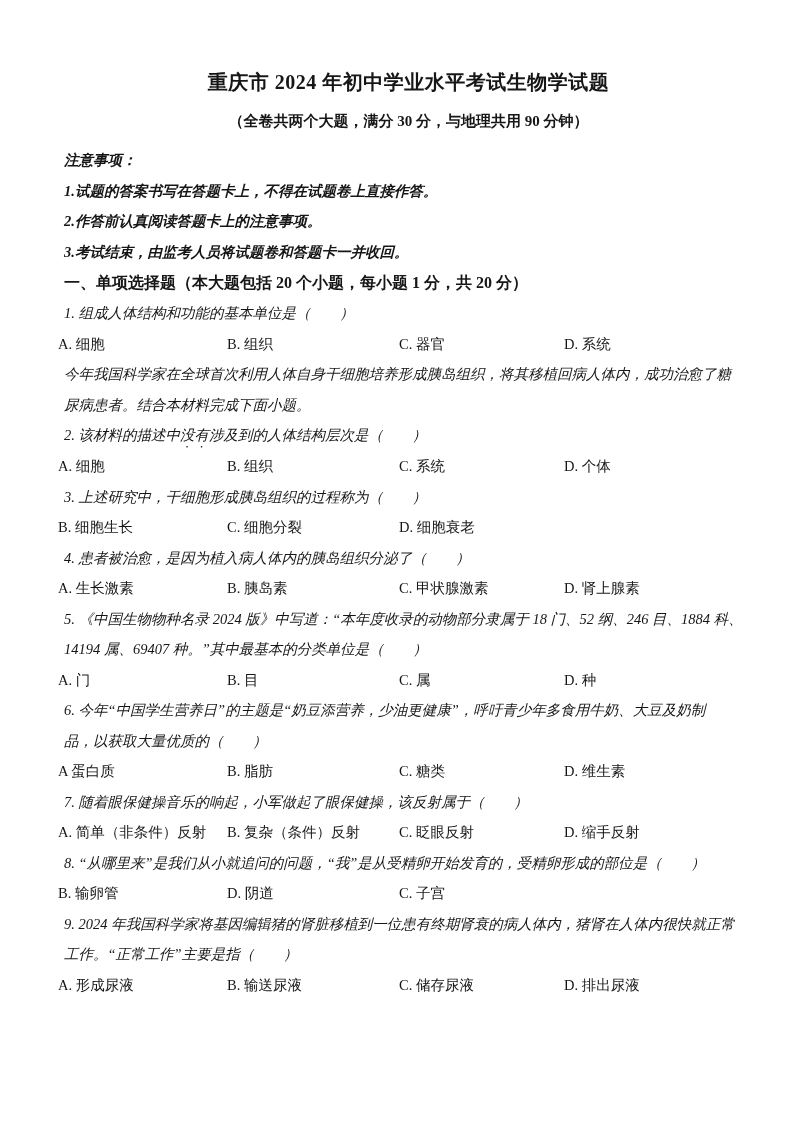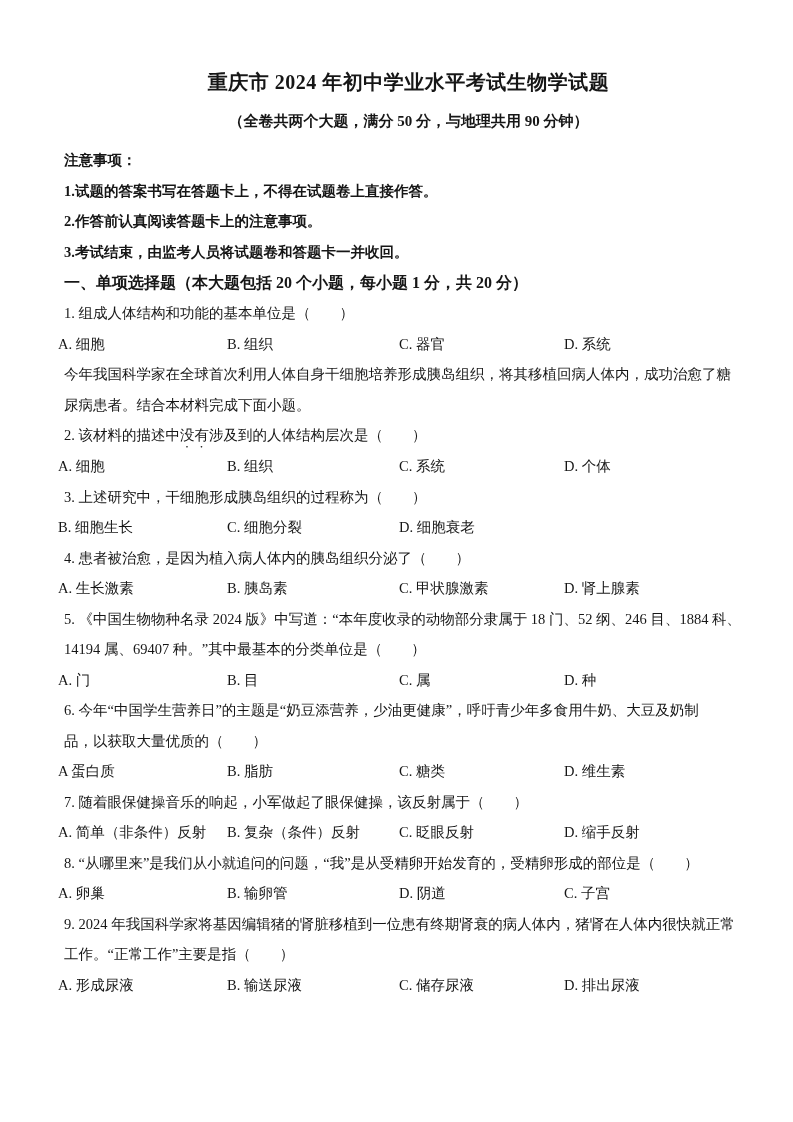--- a/index.html
+++ b/index.html
@@ -30,21 +30,21 @@
     white-space: nowrap;
   }
   .notice { margin-top: 13px; font-weight: 700; font-size: 14.5px; }
   .section-heading {
     font-weight: 700;
     font-size: 16px;
     line-height: 31px;
     white-space: nowrap;
   }
   .body-text { font-size: 14.5px; }
-  .line { line-height: 30.5px; white-space: nowrap; }
+  .line { line-height: 30.5px; white-space: nowrap; font-style: italic; }
   .opts {
     display: grid;
     grid-template-columns: 169px 172px 165px auto;
     line-height: 30.5px;
     white-space: nowrap;
     margin-left: -6px;
   }
   .opt { display: block; }
   .q7-gap { }
   .em-dots {
@@ -53,21 +53,21 @@
     text-emphasis: filled dot #161616;
     text-emphasis-position: under right;
   }
 </style>
 </head>
 <body>
 
 <div class="page">
 
   <div class="title">重庆市 2024 年初中学业水平考试生物学试题</div>
-  <div class="subtitle">（全卷共两个大题，满分 50 分，与地理共用 90 分钟）</div>
+  <div class="subtitle">（全卷共两个大题，满分 30 分，与地理共用 90 分钟）</div>
 
   <div class="notice">
     <div class="line">注意事项：</div>
     <div class="line">1.试题的答案书写在答题卡上，不得在试题卷上直接作答。</div>
     <div class="line">2.作答前认真阅读答题卡上的注意事项。</div>
     <div class="line">3.考试结束，由监考人员将试题卷和答题卡一并收回。</div>
   </div>
 
   <div class="section-heading">一、单项选择题（本大题包括 20 个小题，每小题 1 分，共 20 分）</div>
 
@@ -128,21 +128,20 @@
     <div class="line q7-gap">7. 随着眼保健操音乐的响起，小军做起了眼保健操，该反射属于（　　）</div>
     <div class="opts">
       <span class="opt">A. 简单（非条件）反射</span>
       <span class="opt">B. 复杂（条件）反射</span>
       <span class="opt">C. 眨眼反射</span>
       <span class="opt">D. 缩手反射</span>
     </div>
 
     <div class="line">8. “从哪里来”是我们从小就追问的问题，“我”是从受精卵开始发育的，受精卵形成的部位是（　　）</div>
     <div class="opts">
-      <span class="opt">A. 卵巢</span>
       <span class="opt">B. 输卵管</span>
       <span class="opt">D. 阴道</span>
       <span class="opt">C. 子宫</span>
     </div>
 
     <div class="line">9. 2024 年我国科学家将基因编辑猪的肾脏移植到一位患有终期肾衰的病人体内，猪肾在人体内很快就正常</div>
     <div class="line">工作。“正常工作”主要是指（　　）</div>
     <div class="opts">
       <span class="opt">A. 形成尿液</span>
       <span class="opt">B. 输送尿液</span>

